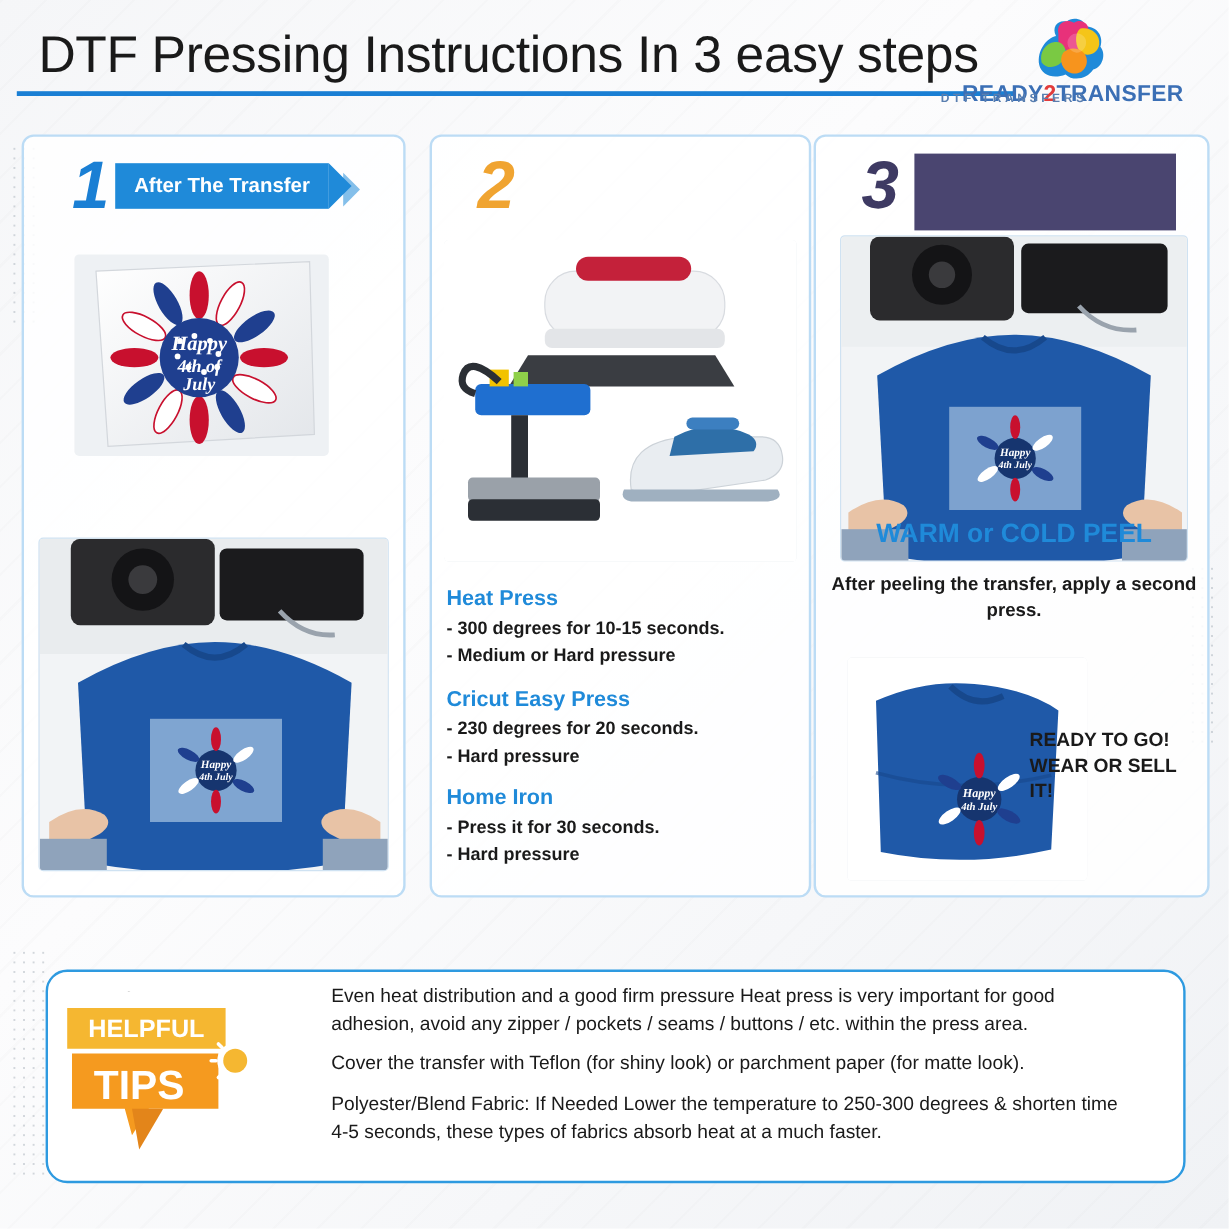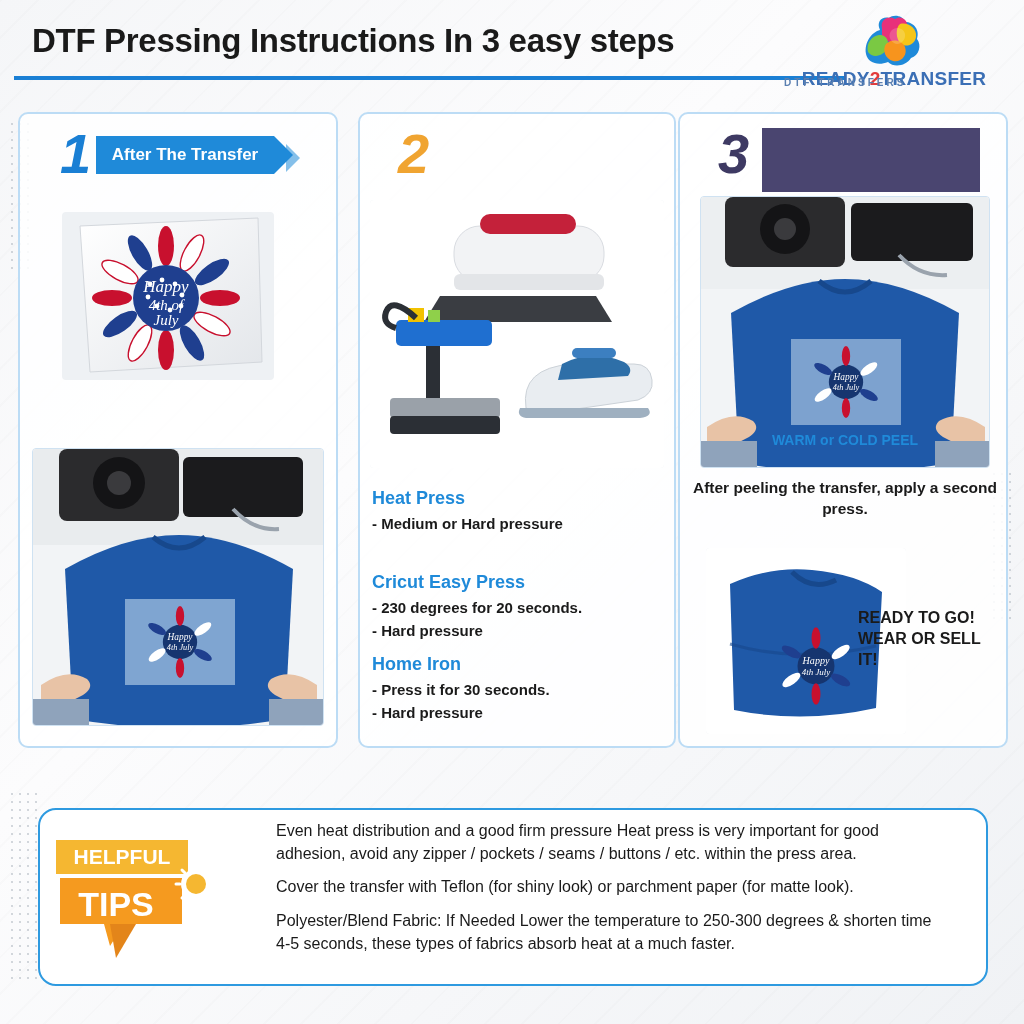--- a/index.html
+++ b/index.html
@@ -32,21 +32,21 @@
   .dots-tl { left: 8px; top: 120px; width: 26px; height: 150px; }
   .dots-bl { left: 8px; top: 790px; width: 30px; height: 190px; }
   .dots-tr { right: 8px; top: 470px; width: 26px; height: 150px; }
 
   
   .header {
     position: absolute; left: 0; top: 0; width: 1024px; height: 104px;
   }
   .title {
     position: absolute; left: 32px; top: 22px;
-    font-size: 33px; font-weight: bold; color: #1a1a1a;
+    font-size: 43px; font-weight: normal; color: #1a1a1a;
     letter-spacing: -0.3px;
   }
   .title-rule {
     position: absolute; left: 14px; top: 76px; width: 832px; height: 4px;
     background: #1a7fd4;
   }
   .logo {
     position: absolute; right: 20px; top: 12px; width: 220px; height: 92px;
   }
   .logo-text {
@@ -127,20 +127,21 @@
   #rib3 {
     left: 762px; top: 128px; width: 218px; height: 64px;
     background: #4a4570;
   }
   #rib3 .rib-title { font-size: 17px; line-height: 1.3; }
 
   
   .photo {
     position: absolute; border-radius: 4px; overflow: hidden;
     background: #eef1f4;
+    font-weight: bold;
   }
   .cap {
     position: absolute; text-align: center; font-weight: bold; color: #1a1a1a;
   }
 
   
   #film1 { left: 62px; top: 212px; width: 212px; height: 168px; }
   #cap1 { left: 28px; top: 375px; width: 300px; font-size: 15.5px; line-height: 1.35; }
   #shirt1 { left: 32px; top: 448px; width: 292px; height: 278px; border:1px solid #cfe2f2; }
 
@@ -149,21 +150,21 @@
   .heat-block { position: absolute; left: 372px; width: 300px; }
   .hb-title { font-size: 18px; font-weight: bold; color: #1f8ad9; margin-bottom: 4px; }
   .hb-line { font-size: 15px; font-weight: bold; color: #1a1a1a; line-height: 1.5; }
   #hb1 { top: 488px; }
   #hb2 { top: 572px; }
   #hb3 { top: 654px; }
 
   
   #shirt3 { left: 700px; top: 196px; width: 290px; height: 272px; border:1px solid #cfe2f2; }
   #warmpeel {
-    left: 690px; top: 432px; width: 310px; font-size: 14px; color: #1f8ad9;
+    left: 690px; top: 432px; width: 310px; font-size: 22px; color: #1f8ad9;
   }
   #cap3 { left: 690px; top: 478px; width: 310px; font-size: 15.5px; line-height: 1.35; }
   #folded { left: 706px; top: 548px; width: 200px; height: 186px; }
   #ready { left: 858px; top: 608px; width: 144px; font-size: 16px; line-height: 1.3; text-align: left; }
 
   
   .tips {
     position: absolute; left: 38px; top: 808px; width: 950px; height: 178px;
     border: 2px solid #2e9ae0; border-radius: 18px;
     background: #ffffff;
@@ -318,20 +319,21 @@
         <path d="M6 58 q-6 -40 46 -44 l62 0 q16 0 18 16 q2 14 -14 20 l-96 14 Z" fill="#e9edf1" stroke="#ccd2d8"></path>
         <path d="M0 58 l128 0 q6 8 -8 10 l-114 0 q-10 -2 -6 -10 Z" fill="#9fb0c0"></path>
         <path d="M42 14 q30 -16 62 -2 q10 6 4 14 l-70 4 Z" fill="#2e6fa8"></path>
         <rect x="52" y="-2" width="44" height="10" rx="5" fill="#3c7fc0"></rect>
       </g>
     </svg>
   </div>
 
   <div class="heat-block" id="hb1">
     <div class="hb-title">Heat Press</div>
+    <div class="hb-line">- 300 degrees for 10-15 seconds.</div>
     <div class="hb-line">- Medium or Hard pressure</div>
   </div>
   <div class="heat-block" id="hb2">
     <div class="hb-title">Cricut Easy Press</div>
     <div class="hb-line">- 230 degrees for 20 seconds.</div>
     <div class="hb-line">- Hard pressure</div>
   </div>
   <div class="heat-block" id="hb3">
     <div class="hb-title">Home Iron</div>
     <div class="hb-line">- Press it for 30 seconds.</div>

